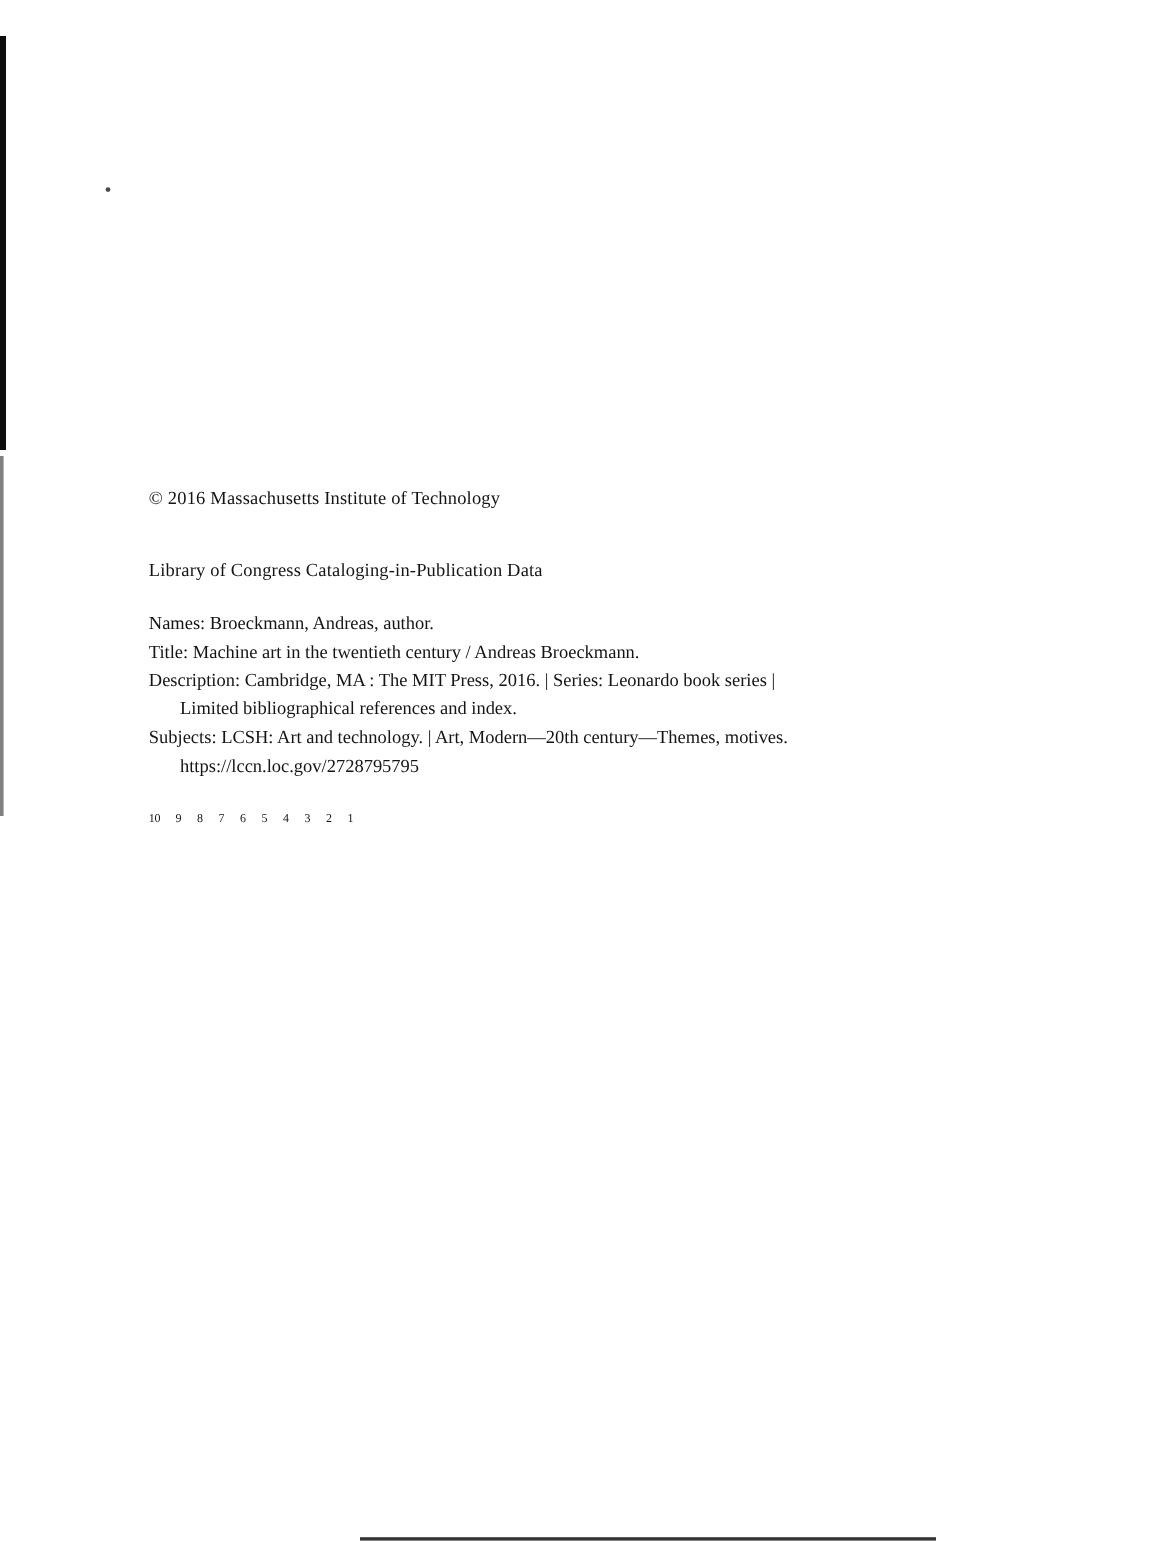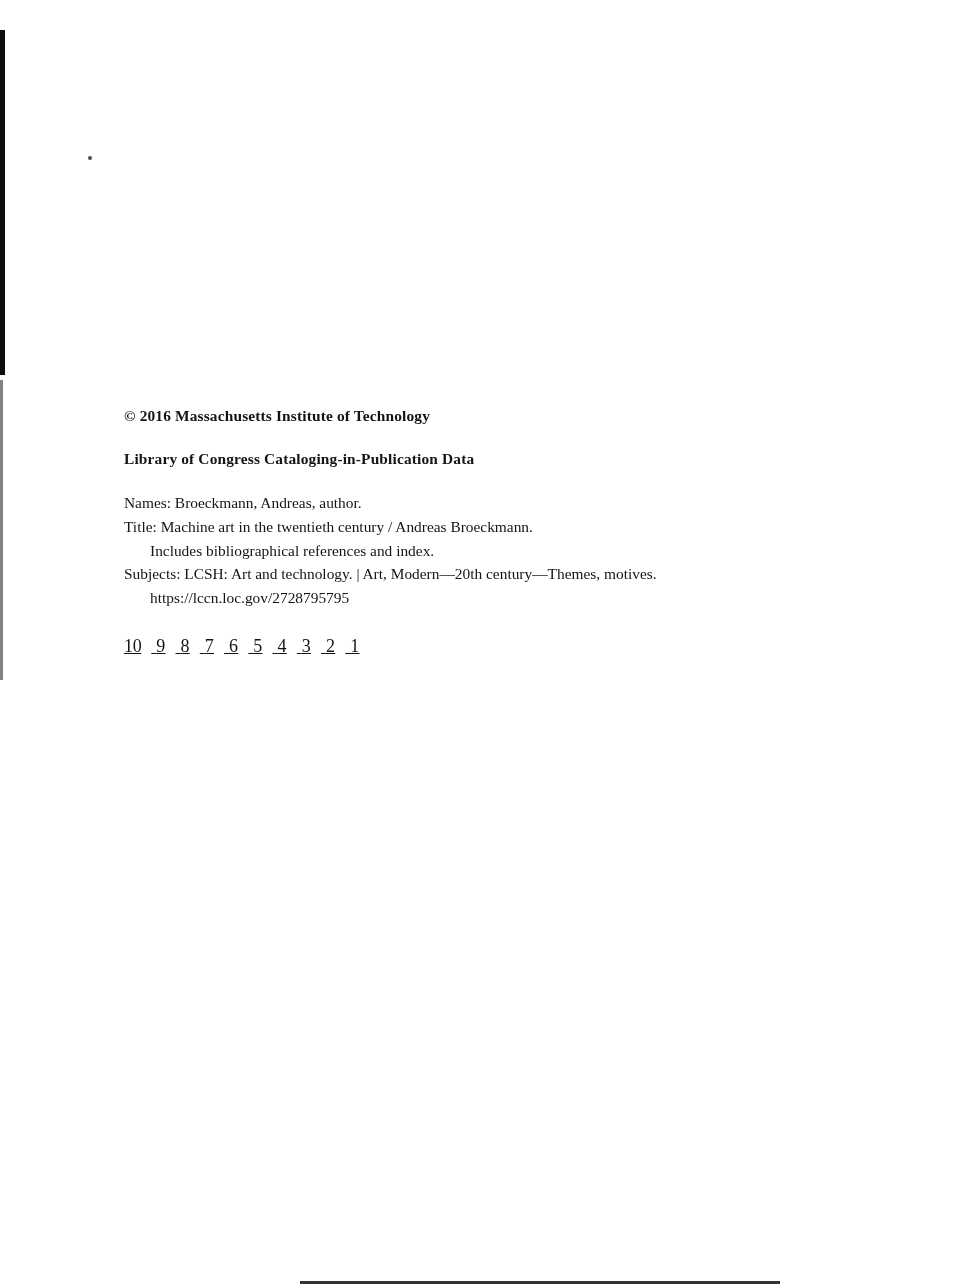--- a/index.html
+++ b/index.html
@@ -63,44 +63,41 @@
 
   .blk {
     font-size: 15.4px;
     line-height: 1.62;
     letter-spacing: 0.01em;
     margin: 0 0 21px 0;
     text-align: left;
   }
   .blk.tight {
     margin-bottom: 19px;
-    font-weight: bold;
   }
 
   .copyright {
-    margin-bottom: 18px;
-    font-weight: bold;
+    margin-bottom: 35px;
   }
 
   .cip-block {
     margin: 16px 0 26px 0;
     font-size: 15.4px;
     line-height: 1.545;
   }
   .cip-line {
     white-space: pre-wrap;
   }
   .cip-line.indent {
     padding-left: 26px;
   }
 
   .printline {
-    font-size: 18px;
+    font-size: 10px;
     letter-spacing: 0.02em;
-    text-decoration: underline;
   }
   .printline span {
     margin-right: 10px;
   }
   .printline span:last-child {
     margin-right: 0;
   }
   .pn-10 { letter-spacing: -0.02em; }
 </style>
 </head>
@@ -115,21 +112,22 @@
 
   <p class="blk copyright">© 2016 Massachusetts Institute of Technology</p>
 
 
 
   <p class="blk tight">Library of Congress Cataloging-in-Publication Data</p>
 
   <div class="cip-block">
     <div class="cip-line">Names: Broeckmann, Andreas, author.</div>
     <div class="cip-line">Title: Machine art in the twentieth century / Andreas Broeckmann.</div>
-    <div class="cip-line indent">Includes bibliographical references and index.</div>
+    <div class="cip-line">Description: Cambridge, MA : The MIT Press, 2016. | Series: Leonardo book series |</div>
+    <div class="cip-line indent">Limited bibliographical references and index.</div>
     <div class="cip-line">Subjects: LCSH: Art and technology. | Art, Modern—20th century—Themes, motives.</div>
     <div class="cip-line indent">https://lccn.loc.gov/2728795795</div>
   </div>
 
   <div class="printline">
     <span class="pn-10">10</span>
     <span>9</span>
     <span>8</span>
     <span>7</span>
     <span>6</span>

